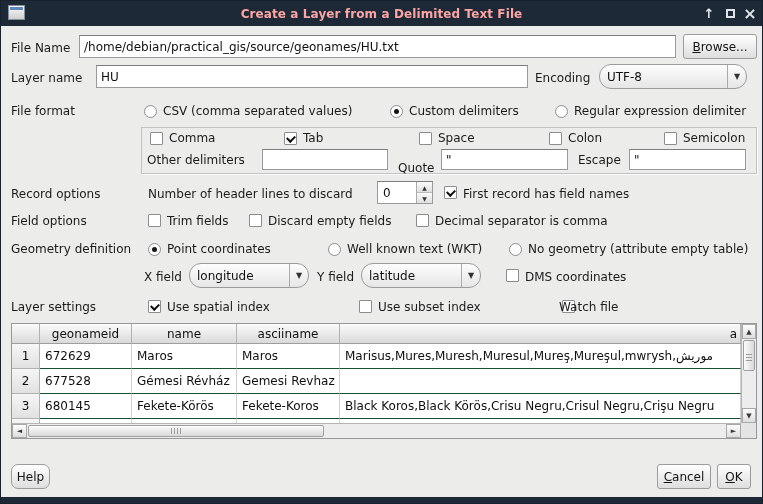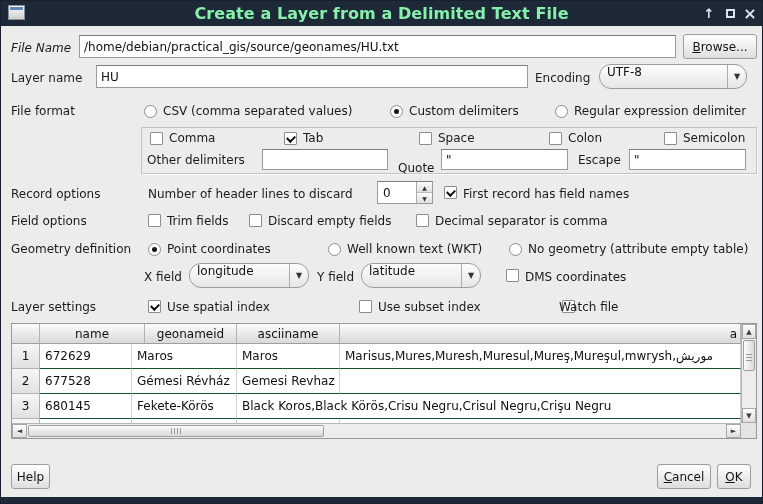--- a/index.html
+++ b/index.html
@@ -14,21 +14,21 @@
   }
 
   
   .titlebar {
     position:absolute; left:0; top:0; right:0; height:25px;
     background:#1d2936;
     display:flex; align-items:center;
   }
   .titlebar .title {
     position:absolute; left:0; right:0; text-align:center;
-    font-size:16px; font-weight:bold; color:#86efac; letter-spacing:.1px;
+    font-size:12px; font-weight:bold; color:#fca5a5; letter-spacing:.1px;
   }
   .win-icon {
     position:absolute; left:7px; top:4px; width:17px; height:15px;
     background:linear-gradient(#fafafa,#cfcfcf);
     border:1px solid #86909b;
   }
   .win-icon .bar { position:absolute; left:1px; right:1px; top:1px; height:3px; background:#5d86bb; }
   .tb-btn {
     position:absolute; top:0; width:18px; height:25px;
     color:#dfe5ea; font-size:13px; font-weight:bold;
@@ -72,21 +72,21 @@
   }
   .radio.selected::after {
     content:""; position:absolute; left:3px; top:3px;
     width:5px; height:5px; border-radius:50%; background:#161616;
   }
 
   .combo {
     position:absolute; background:linear-gradient(#fdfdfd,#e6e6e6);
     border:1px solid #9c9c9c; border-radius:12px;
     font-size:12px; color:#111;
-    display:flex; 
+    display:flex; align-items:center;
   }
   .combo .combo-text { flex:1; padding:0 7px; white-space:nowrap; overflow:hidden; }
   .combo .combo-arrow {
     width:19px; align-self:stretch; border-left:1px solid #ababab;
     display:flex; align-items:center; justify-content:center;
     font-size:8px; color:#333;
   }
 
   .spin { display:flex; align-items:center; padding:0; }
   .spin .spin-val { flex:1; padding:0 5px; font-size:12px; }
@@ -167,21 +167,21 @@
         <span class="bar"></span>
       </span>
     <span class="title">Create a Layer from a Delimited Text File</span>
     <span class="tb-btn" style="right:44px;">↑</span>
     <span class="tb-btn" style="right:23px;">
         <span class="tb-max-glyph"></span>
       </span>
     <span class="tb-btn" style="right:3px; font-size:16px;">×</span>
   </div>
 
-  <span class="lbl" style="left:10px; top:40px;font-style:italic;">File Name</span>
+  <span class="lbl" style="left:10px; top:40px;">File Name</span>
   <input class="field" style="left: 78px; top: 34px; width: 597px; height: 23px;" value="/home/debian/practical_gis/source/geonames/HU.txt">
   <div class="btn mnemonic" style="left:682px; top:33px; width:74px; height:25px;">
       <span class="btn-label" style="text-decoration:none">Browse...</span>
     </div>
 
   <span class="lbl" style="left:10px; top:70px;">Layer name</span>
   <input class="field" style="left: 95px; top: 64px; width: 432px; height: 23px;" value="HU">
   <span class="lbl" style="left:534px; top:70px;">Encoding</span>
   <div class="combo" style="left:598px; top:63px; width:148px; height:25px;">
     <span class="combo-text">UTF-8</span>
@@ -261,22 +261,22 @@
   <span class="lbl" style="left:166px; top:299px;">Use spatial index</span>
   <span class="cb" style="left:358px; top:299px;"></span>
   <span class="lbl" style="left:377px; top:299px;">Use subset index</span>
   <span class="cb" style="left:561px; top:299px;"></span>
   <span class="lbl" style="left:558px; top:299px;">Watch file</span>
 
   <div class="tbl">
     <div class="tview">
       <div class="thead">
         <div class="th c0"></div>
+        <div class="th c1">geonameid</div>
         <div class="th c2">name</div>
-        <div class="th c1">geonameid</div>
         <div class="th c3">asciiname</div>
         <div class="th c4">a</div>
       </div>
       <div class="tr">
         <div class="td num c0">1</div>
         <div class="td c1">672629</div>
         <div class="td c2">Maros</div>
         <div class="td c3">Maros</div>
         <div class="td c4">Marisus,Mures,Muresh,Muresul,Mureş,Mureşul,mwrysh,موريش</div>
       </div>
@@ -284,20 +284,21 @@
         <div class="td num c0">2</div>
         <div class="td c1">677528</div>
         <div class="td c2">Gémesi Révház</div>
         <div class="td c3">Gemesi Revhaz</div>
         <div class="td c4"></div>
       </div>
       <div class="tr">
         <div class="td num c0">3</div>
         <div class="td c1">680145</div>
         <div class="td c2">Fekete-Körös</div>
+        <div class="td c3">Fekete-Koros</div>
         <div class="td c4">Black Koros,Black Körös,Crisu Negru,Crisul Negru,Crişu Negru</div>
       </div>
       <div class="tr">
         <div class="td num c0">4</div>
         <div class="td c1">681471</div>
         <div class="td c2">Hármas-Körös</div>
         <div class="td c3">Harmas-Koros</div>
         <div class="td c4">Cris Triplu,Harmas-Keres,Hármas-Körös,Koeroes,Körös</div>
       </div>
     </div>
@@ -312,21 +313,21 @@
     <div class="hscroll">
       <span class="sbtn" style="left:0; top:0; width:15px; height:14px;">◄</span>
       <span class="hthumb" style="left:16px; width:296px;">
           <span class="grip"></span>
         </span>
       <span class="sbtn" style="right:0; top:0; width:15px; height:14px;">►</span>
     </div>
     <div class="corner"></div>
   </div>
 
-  <div class="btn" style="left:10px; top:463px; width:39px; height:25px;">
+  <div class="btn" style="left:10px; top:463px; width:39px; height:25px;border-radius:7px;">
     <span class="btn-label">Help</span>
   </div>
   <div class="btn mnemonic" style="left:656px; top:463px; width:54px; height:25px;">
     <span class="btn-label">Cancel</span>
   </div>
   <div class="btn mnemonic" style="left:716px; top:463px; width:34px; height:25px;">
     <span class="btn-label">OK</span>
   </div>
 
   <div class="bottom-strip"></div>

